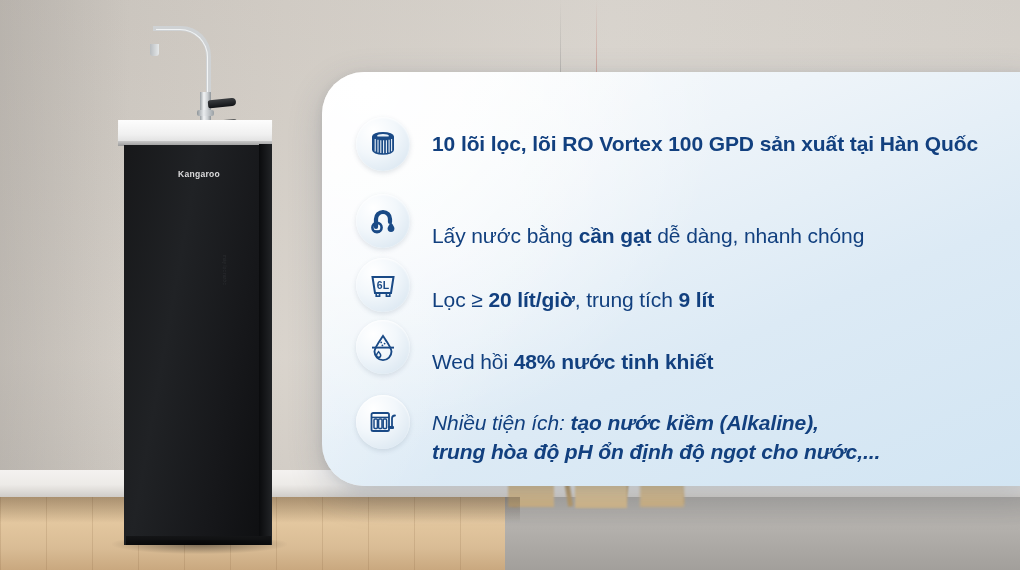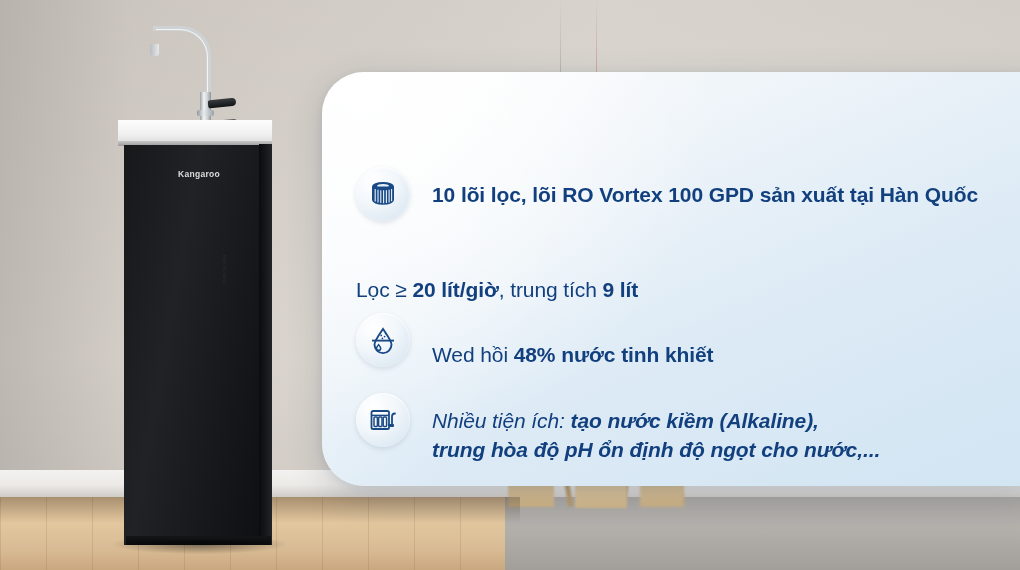--- a/index.html
+++ b/index.html
@@ -175,21 +175,21 @@
       linear-gradient(157deg,#fbfcfd 0%,#eef4f9 30%,#dceaf5 62%,#d2e5f3 100%);
     box-shadow:0 10px 34px rgba(60,75,95,.22), 0 2px 8px rgba(60,75,95,.10);
   }
   .card-gloss {
     position:absolute; left:0; top:0; width:100%; height:100%;
     border-radius:42px 0 0 42px; pointer-events:none;
     background:linear-gradient(120deg,rgba(255,255,255,.55) 0%,rgba(255,255,255,0) 38%);
   }
   .rows {
     position:absolute; left:34px; top:26px; right:18px; bottom:18px;
-    display:flex; flex-direction:column; justify-content:flex-end;
+    display:flex; flex-direction:column; justify-content:flex-start;
   }
   .row { display:flex; align-items:center; gap:22px; }
   .row-1 { height:96px; }
   .row-2 { height:68px; }
   .row-3 { height:66px; }
   .row-4 { height:64px; }
   .row-5 { height:96px;font-style:italic; }
 
   .ico {
     flex:0 0 auto; width:54px; height:54px; border-radius:50%;
@@ -270,22 +270,43 @@
               <line x1="17.6" y1="13.3" x2="17.6" y2="26.2"></line>
               <line x1="20.4" y1="13.2" x2="20.4" y2="26"></line>
               <line x1="23.1" y1="12.7" x2="23.1" y2="25.4"></line>
               <line x1="25.6" y1="11.9" x2="25.6" y2="24.3"></line>
             </g>
           </svg>
         </span>
         <span class="txt all-bold">10 lõi lọc, lõi RO Vortex 100 GPD sản xuất tại Hàn Quốc</span>
       </div>
 
+      <div class="row row-2">
+        <span class="ico">
+          <svg width="32" height="32" viewBox="0 0 32 32">
+            <path d="M9 22 V14 a7 7 0 0 1 14 0 V17" fill="none" stroke="#1a4a86" stroke-width="4.2" stroke-linecap="round"></path>
+            <circle cx="10" cy="22.5" r="4.6" fill="none" stroke="#1a4a86" stroke-width="2.6"></circle>
+            <path d="M7.6 26.4 h4.6" stroke="#1a4a86" stroke-width="2.2" stroke-linecap="round"></path>
+            <path d="M24 17.5 c2.6 3.2 3.4 4.6 3.4 6 a3.4 3.4 0 0 1 -6.8 0 c0 -1.4 .8 -2.8 3.4 -6z" fill="#1a4a86"></path>
+          </svg>
+        </span>
+        <span class="txt">
+          <span class="reg">Lấy nước bằng </span><b>cần gạt</b><span class="reg"> dễ dàng, nhanh chóng</span>
+        </span>
+      </div>
 
       <div class="row row-3">
+        <span class="ico">
+          <svg width="34" height="34" viewBox="0 0 34 34">
+            <path d="M6.5 9 H27.5 L25 25 H9 Z" fill="none" stroke="#1a4a86" stroke-width="2"></path>
+            <text x="17" y="20.5" text-anchor="middle" font-family="Liberation Sans, sans-serif" font-size="10.5" font-weight="bold" fill="#1a4a86">6L</text>
+            <rect x="10.2" y="25" width="3.4" height="3.2" fill="none" stroke="#1a4a86" stroke-width="1.6"></rect>
+            <rect x="20.4" y="25" width="3.4" height="3.2" fill="none" stroke="#1a4a86" stroke-width="1.6"></rect>
+          </svg>
+        </span>
         <span class="txt">
           <span class="reg">Lọc ≥ </span><b>20 lít/giờ</b><span class="reg">, trung tích </span><b>9 lít</b>
         </span>
       </div>
 
       <div class="row row-4">
         <span class="ico">
           <svg width="32" height="32" viewBox="0 0 32 32">
             <path d="M16 5 C10.5 13 7.5 17 7.5 20.6 a8.5 8.5 0 0 0 17 0 C24.5 17 21.5 13 16 5 Z" fill="none" stroke="#1a4a86" stroke-width="1.9"></path>
             <line x1="5" y1="16.6" x2="27" y2="16.6" stroke="#1a4a86" stroke-width="1.9"></line>

